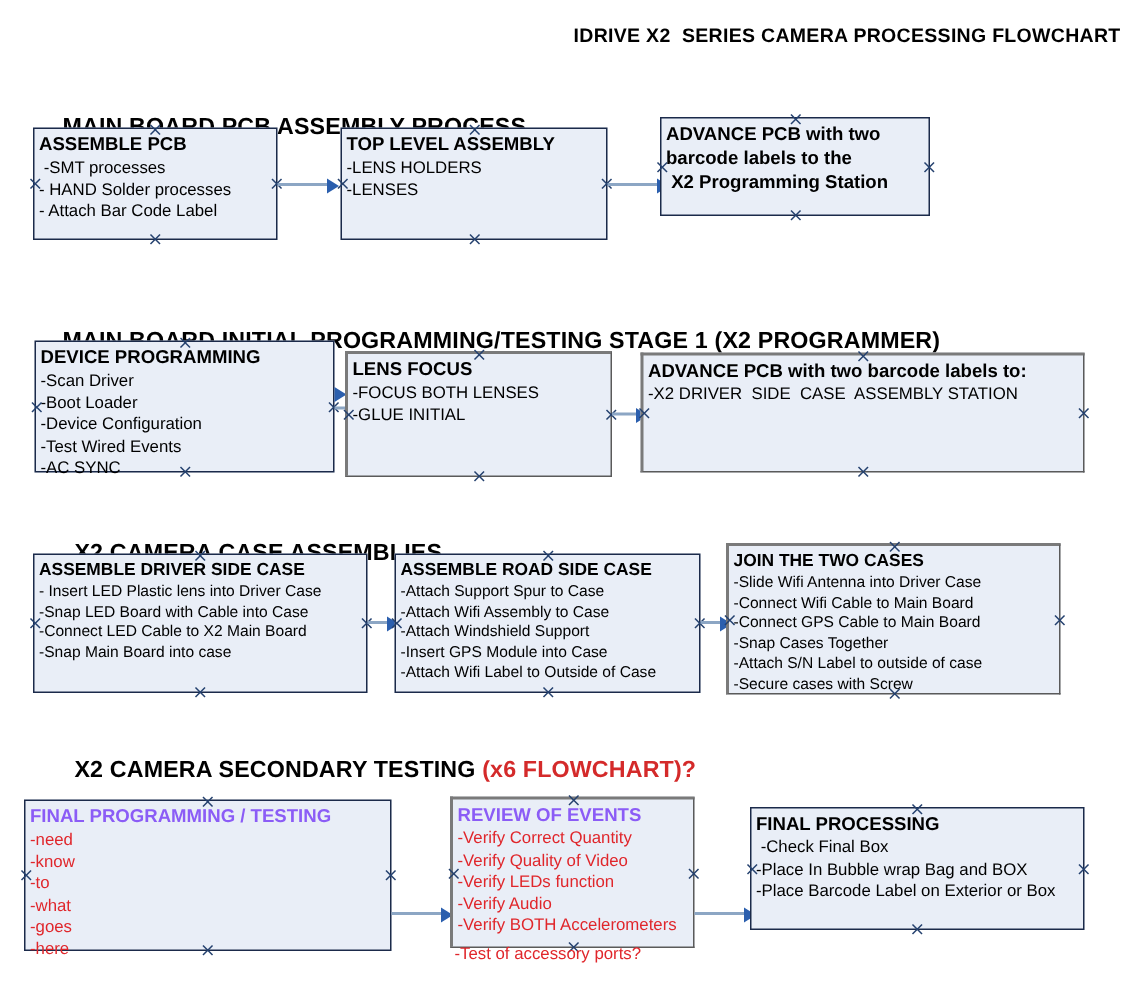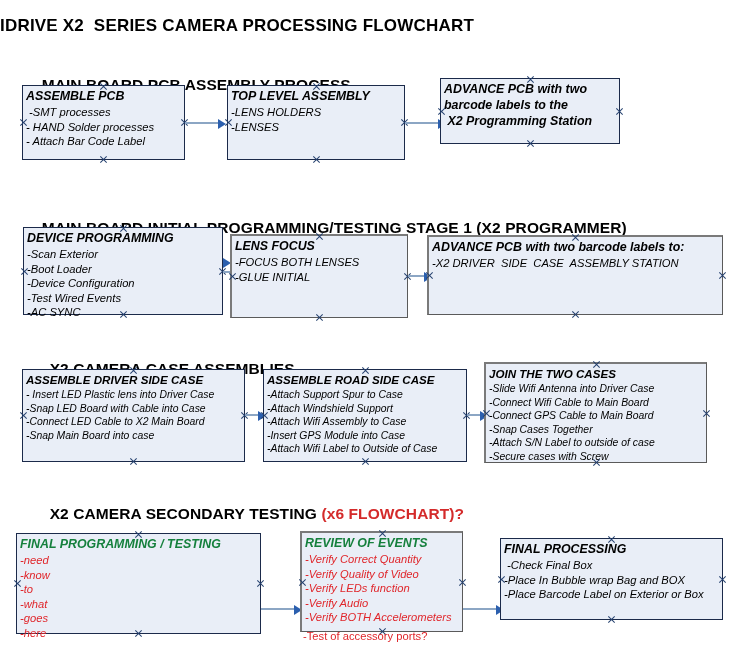--- a/index.html
+++ b/index.html
@@ -18,43 +18,42 @@
   #canvas {
     position: absolute;
     left: 0; top: 0;
     width: 747px;
     height: 662px;
   }
   .title {
     position: absolute;
     left: 0; top: 16px;
     width: 747px;
-    text-align: left;
-    font-size: 17px;
+    text-align: right;
+    font-size: 13px;
     font-weight: bold;
     letter-spacing: 0.2px;
     white-space: pre;
   }
   .section-head {
     position: absolute;
     font-size: 15.5px;
     font-weight: bold;
     white-space: pre;
     letter-spacing: 0.1px;
   }
   .section-head .red {
     color: #d42a2a;
   }
   .node {
     position: absolute;
     background: #e9eef7;
     border: 1px solid #1b2a4a;
     box-sizing: border-box;
     overflow: visible;
-    font-style: italic;
   }
   .node.gray-frame {
     border: 1px solid #5a5a5a;
     border-top: 2px solid #7a7a7a;
     border-left: 2px solid #7a7a7a;
   }
   .node .body {
     position: relative;
     padding: 3px 2px 0 3px;
   }
@@ -65,21 +64,21 @@
     line-height: 15px;
     margin-bottom: 1px;
   }
   .node .ln {
     font-size: 11.2px;
     white-space: pre;
     line-height: 14.5px;
   }
   .node.small .hdr { font-size: 11.6px; line-height: 14px; }
   .node.small .ln  { font-size: 10.4px; line-height: 13.6px; }
-  .node.red .hdr { color: #15803d; }
+  .node.red .hdr { color: #8b5cf6; }
   .node.red .ln  { color: #e0262b; }
   
   .grip {
     position: absolute;
     width: 9px;
     height: 9px;
     margin-left: -4.5px;
     margin-top: -4.5px;
     pointer-events: auto;
   }
@@ -167,21 +166,21 @@
     <span class="grip" style="left:100%; top:50%;"></span>
   </div>
 
   <div class="section-head" style="left:24px; top:201px;">
     <span>MAIN BOARD INITIAL PROGRAMMING/TESTING STAGE 1 (X2 PROGRAMMER)</span>
   </div>
 
   <div class="node" style="left:23px; top:227px; width:200px; height:88px;">
     <div class="body">
       <div class="hdr">DEVICE PROGRAMMING</div>
-      <div class="ln">-Scan Exterior</div>
+      <div class="ln">-Scan Driver</div>
       <div class="ln">-Boot Loader</div>
       <div class="ln">-Device Configuration</div>
       <div class="ln">-Test Wired Events</div>
       <div class="ln">-AC SYNC</div>
     </div>
     <span class="grip" style="left:50%; top:0;"></span>
     <span class="grip" style="left:50%; top:100%;"></span>
     <span class="grip" style="left:0; top:50%;"></span>
     <span class="grip" style="left:100%; top:50%;"></span>
   </div>
@@ -233,22 +232,22 @@
     <span class="grip" style="left:100%; top:50%;"></span>
   </div>
 
   <div class="conn" style="left:245px; top:414px; width:16px;"></div>
   <div class="arrow" style="left:258px; top:415px;"></div>
 
   <div class="node small" style="left:263px; top:369px; width:204px; height:93px;">
     <div class="body">
       <div class="hdr">ASSEMBLE ROAD SIDE CASE</div>
       <div class="ln">-Attach Support Spur to Case</div>
+      <div class="ln">-Attach Wifi Assembly to Case</div>
       <div class="ln">-Attach Windshield Support</div>
-      <div class="ln">-Attach Wifi Assembly to Case</div>
       <div class="ln">-Insert GPS Module into Case</div>
       <div class="ln">-Attach Wifi Label to Outside of Case</div>
     </div>
     <span class="grip" style="left:50%; top:0;"></span>
     <span class="grip" style="left:50%; top:100%;"></span>
     <span class="grip" style="left:0; top:50%;"></span>
     <span class="grip" style="left:100%; top:50%;"></span>
   </div>
 
   <div class="conn" style="left:467px; top:414px; width:16px;"></div>

